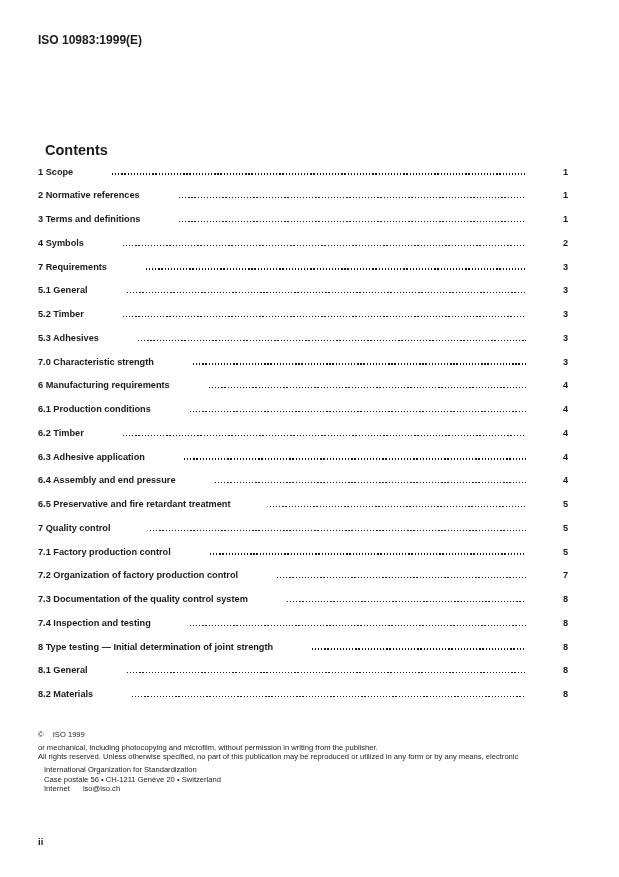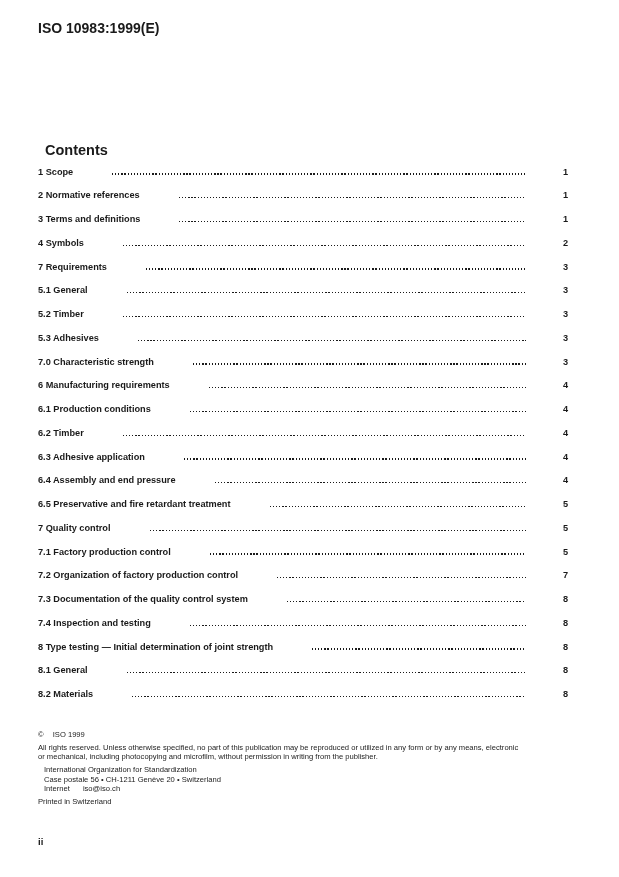--- a/index.html
+++ b/index.html
@@ -8,22 +8,22 @@
     width: 619px;
     height: 877px;
     background: #ffffff;
     color: #1a1a1a;
     font-family: "Liberation Sans", sans-serif;
     overflow: hidden;
   }
   .doc-header {
     position: absolute;
     left: 38px;
-    top: 20px;
-    font-size: 14px;
+    top: 33px;
+    font-size: 12px;
     font-weight: 700;
   }
   .contents-title {
     position: absolute;
     left: 38px;
     top: 135px;
     margin: 7px;
     font-size: 14.5px;
     font-weight: 700;
   }
@@ -205,29 +205,28 @@
         <span class="toc-page">8</span>
       </div>
     </div>
 
   <div class="footer">
     <div class="footer-copyright">
       <span class="copyright-symbol">©</span>
       <span>ISO 1999</span>
     </div>
     <div class="footer-rights">
+      <div>or mechanical, including photocopying and microfilm, without permission in writing from the publisher.</div>
       <div>All rights reserved. Unless otherwise specified, no part of this publication may be reproduced or utilized in any form or by any means, electronic</div>
-      <div>or mechanical, including photocopying and microfilm, without permission in writing from the publisher.</div>
     </div>
     <div class="footer-address">
       <div>International Organization for Standardization</div>
       <div>Case postale 56 • CH-1211 Genève 20 • Switzerland</div>
       <div class="internet-line">
         <span class="internet-label">Internet</span>
         <span>iso@iso.ch</span>
       </div>
     </div>
-    <div class="printed">Printed in Switzerland</div>
   </div>
 
   <div class="page-number">ii</div>
 
 </div>
 
 </body></html>

